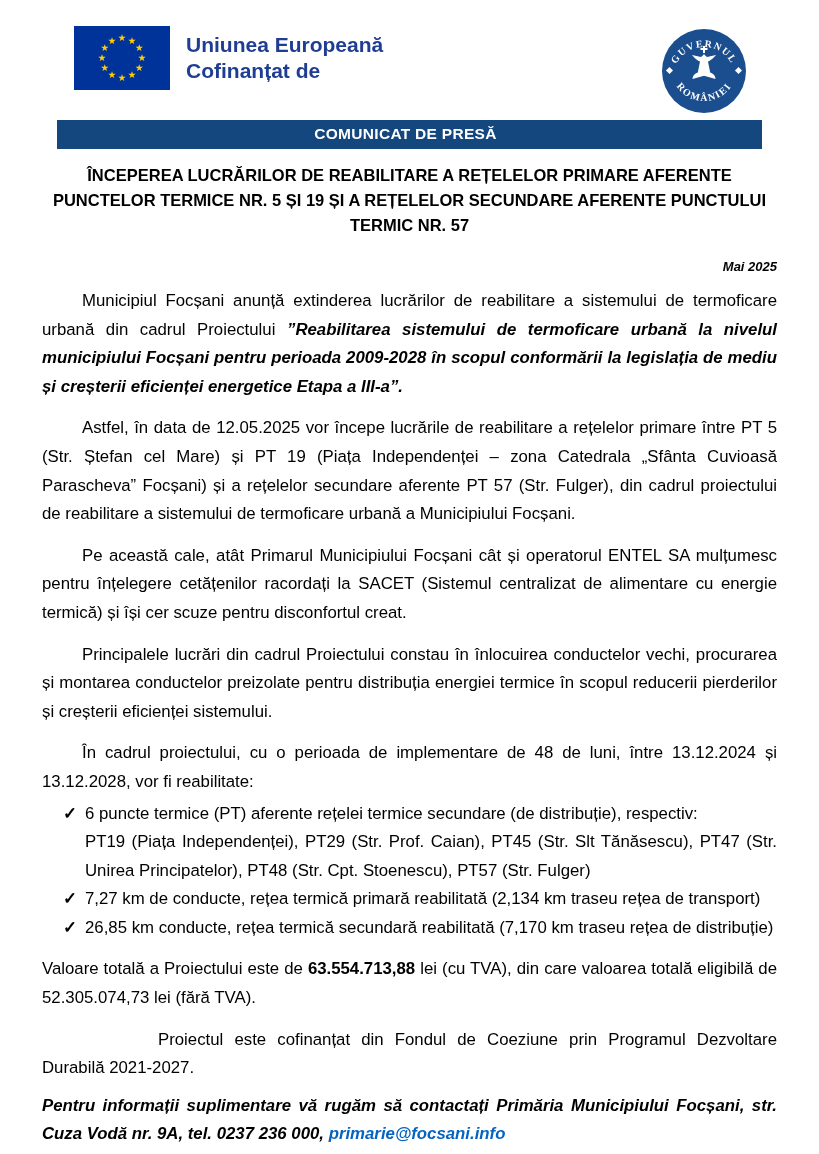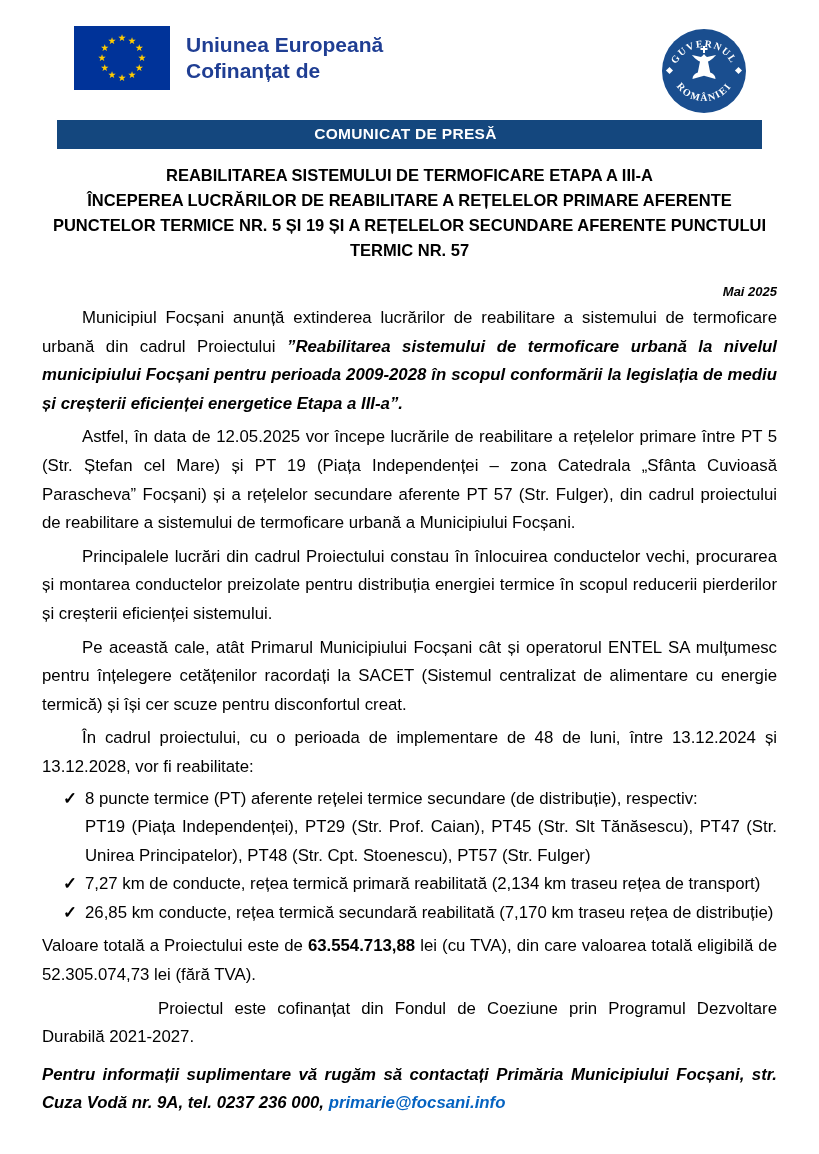--- a/index.html
+++ b/index.html
@@ -55,21 +55,21 @@
     font-size:13px;
     margin-top:21px;
   }
 
   
   .doc-body { margin-top:4px; }
   .para {
     text-align:justify;
     font-size:16.8px;
     line-height:28.6px;
-    margin:5px 0 0 0;
+    margin:13px 0 0 0;
     text-indent:40px;
   }
   .para.no-indent { text-indent:0; }
   .para.big-indent { text-indent:116px; }
   .quote { font-weight:bold; font-style:italic; }
   .bold { font-weight:bold; }
   .contact { font-weight:bold; font-style:italic; margin-top:9px; }
   .email-link { color:#0563c1; text-decoration:none; cursor:pointer; }
 
   ul.checklist { list-style:none; margin:3px 0 0 0; padding:0; }
@@ -133,42 +133,41 @@
         <path d="M43 26 c1.2 2 3 3 3 3 l9 -2 c0 0 -4.5 5.5 -8 6.5 l2.2 11 c3.2 1 5.3 3.2 5.3 6.5 l-11.5 -3.2 -11.5 3.2 c0 -3.3 2.1 -5.5 5.3 -6.5 l2.2 -11 c-3.5 -1 -8 -6.5 -8 -6.5 l9 2 c0 0 1.8 -1 3 -3 z"></path>
         <rect x="6" y="40" width="5" height="5" transform="rotate(45 8.5 42.5)"></rect>
         <rect x="75" y="40" width="5" height="5" transform="rotate(45 77.5 42.5)"></rect>
       </g>
     </svg>
   </div>
 
   <div class="banner">COMUNICAT DE PRESĂ</div>
 
   <div class="title">
-    <div>REABILITAREA SISTEMULUI DE TERMOFICARE ETAPA A III-A</div>
     <div>ÎNCEPEREA LUCRĂRILOR DE REABILITARE A REȚELELOR PRIMARE AFERENTE PUNCTELOR TERMICE NR. 5 ȘI 19 ȘI A REȚELELOR SECUNDARE AFERENTE PUNCTULUI TERMIC NR. 57</div>
   </div>
 
   <div class="date-line">Mai 2025</div>
 
   <div class="doc-body">
 
     <p class="para"><span>Municipiul Focșani anunță extinderea lucrărilor de reabilitare a sistemului de termoficare urbană din cadrul Proiectului </span><span class="quote">”Reabilitarea sistemului de termoficare urbană la nivelul municipiului Focșani pentru perioada 2009-2028 în scopul conformării la legislația de mediu și creșterii eficienței energetice Etapa a III-a”.</span></p>
 
     <p class="para">Astfel, în data de 12.05.2025 vor începe lucrările de reabilitare a rețelelor primare între PT 5 (Str. Ștefan cel Mare) și PT 19 (Piața Independenței – zona Catedrala „Sfânta Cuvioasă Parascheva” Focșani) și a rețelelor secundare aferente PT 57 (Str. Fulger), din cadrul proiectului de reabilitare a sistemului de termoficare urbană a Municipiului Focșani.</p>
 
+    <p class="para">Pe această cale, atât Primarul Municipiului Focșani cât și operatorul ENTEL SA mulțumesc pentru înțelegere cetățenilor racordați la SACET (Sistemul centralizat de alimentare cu energie termică) și își cer scuze pentru disconfortul creat.</p>
+
     <p class="para">Principalele lucrări din cadrul Proiectului constau în înlocuirea conductelor vechi, procurarea și montarea conductelor preizolate pentru distribuția energiei termice în scopul reducerii pierderilor și creșterii eficienței sistemului.</p>
-
-    <p class="para">Pe această cale, atât Primarul Municipiului Focșani cât și operatorul ENTEL SA mulțumesc pentru înțelegere cetățenilor racordați la SACET (Sistemul centralizat de alimentare cu energie termică) și își cer scuze pentru disconfortul creat.</p>
 
     <p class="para">În cadrul proiectului, cu o perioada de implementare de 48 de luni, între 13.12.2024 și 13.12.2028, vor fi reabilitate:</p>
 
     <ul class="checklist">
       <li>
         <span class="check">✓</span>
-        <span>8 puncte termice (PT) aferente rețelei termice secundare (de distribuție), respectiv:</span><br>
+        <span>6 puncte termice (PT) aferente rețelei termice secundare (de distribuție), respectiv:</span><br>
         <span>PT19 (Piața Independenței), PT29 (Str. Prof. Caian), PT45 (Str. Slt Tănăsescu), PT47 (Str. Unirea Principatelor), PT48 (Str. Cpt. Stoenescu), PT57 (Str. Fulger)</span>
       </li>
       <li>
         <span class="check">✓</span>
         <span>7,27 km de conducte, rețea termică primară reabilitată (2,134 km traseu rețea de transport)</span>
       </li>
       <li>
         <span class="check">✓</span>
         <span>26,85 km conducte, rețea termică secundară reabilitată (7,170 km traseu rețea de distribuție)</span>
       </li>

